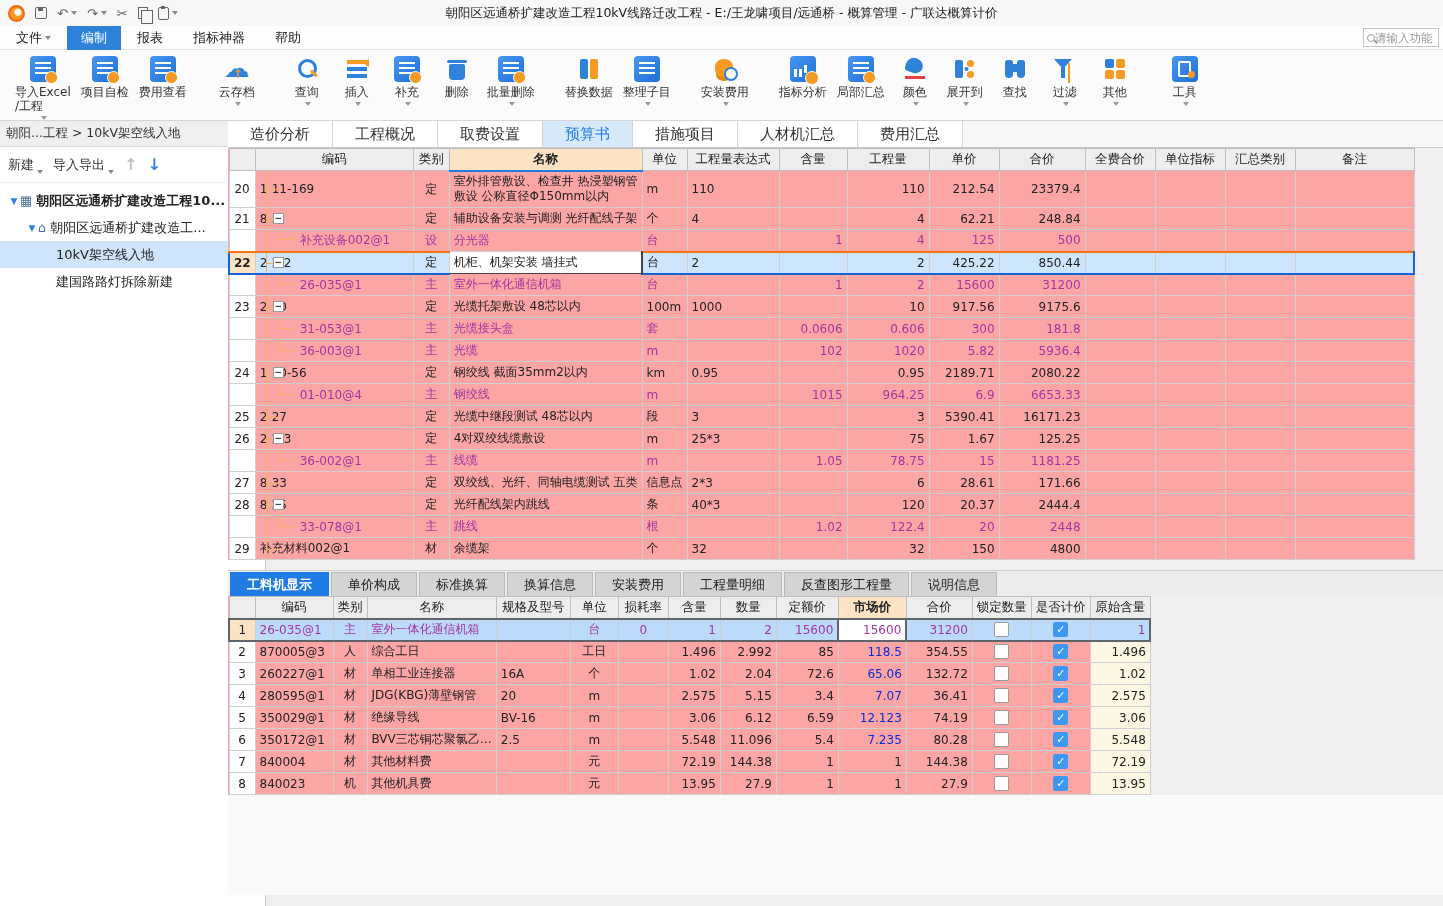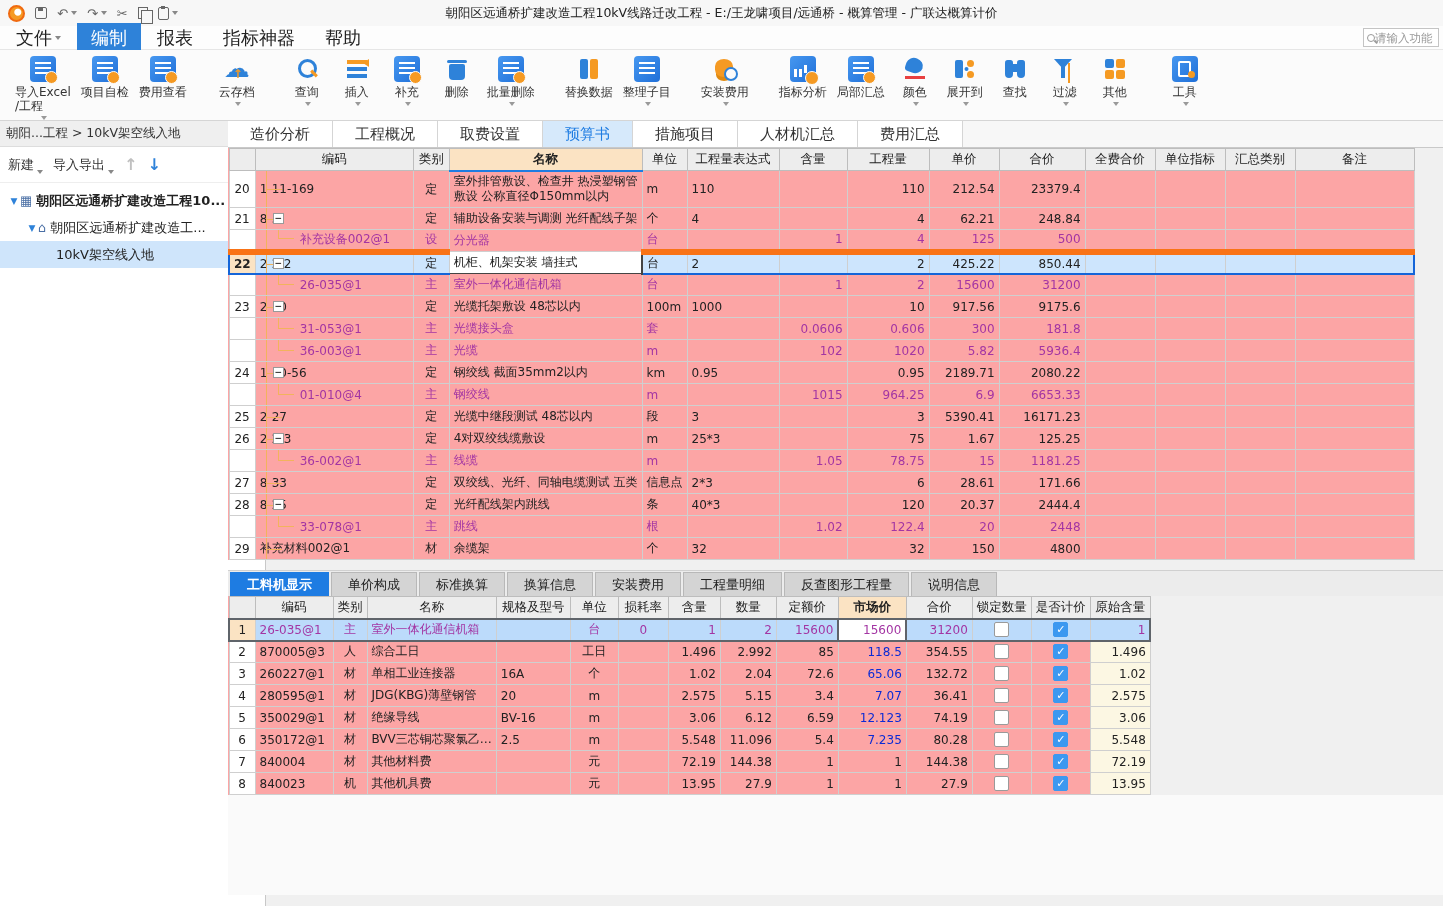--- a/index.html
+++ b/index.html
@@ -15,21 +15,21 @@
   .i-save { width:12px; height:12px; border:1.5px solid #666; border-radius:2px; position:relative; display:inline-block; }
   .i-save:before { content:""; position:absolute; left:2px; top:-1px; width:5px; height:4px; background:#666; }
   .i-copy { width:10px; height:12px; border:1.5px solid #666; position:relative; display:inline-block; }
   .i-copy:before { content:""; position:absolute; left:2px; top:2px; width:10px; height:12px; border:1.5px solid #666; background:#f7f7f7; }
   .i-paste { width:11px; height:13px; border:1.5px solid #666; border-radius:2px; position:relative; display:inline-block; }
   .i-paste:before { content:""; position:absolute; left:2px; top:-2px; width:4px; height:3px; background:#666; }
   #win-title { flex:1; text-align:center; font-size:12.5px; color:#222; white-space:nowrap; overflow:hidden; }
 
   
   #menubar { position:absolute; left:0; top:26px; width:1443px; height:24px; background:#fdfdfd; display:flex; align-items:center; border-bottom:1px solid #e6e6e6; }
-  .mi { padding:3px 14px; margin-left:2px; font-size:18px; color:#222; cursor:default; display:inline-flex; align-items:center; }
+  .mi { padding:3px 14px; margin-left:2px; font-size:13px; color:#222; cursor:default; display:inline-flex; align-items:center; }
   .mi.active { background:#2e82d9; color:#fff; }
   .searchbox { margin-left:auto; margin-right:4px; width:76px; height:19px; border:1px solid #c4c4c4; background:#fff; display:inline-flex; align-items:center; padding:0 3px; }
   .mag { width:8px; height:8px; border:1.5px solid #9a9a9a; border-radius:50%; position:relative; flex:0 0 auto; }
   .mag:after { content:""; position:absolute; left:6px; top:6px; width:4px; height:1.5px; background:#9a9a9a; transform:rotate(45deg); }
   .searchbox input { border:none; outline:none; width:58px; font-size:11.5px; background:transparent; color:#444; }
   .searchbox input::placeholder { color:#999; }
 
   
   #ribbon { position:absolute; left:0; top:50px; width:1443px; height:71px; background:#fbfbfb; border-bottom:1px solid #d5d5d5; display:flex; align-items:flex-start; padding:6px 0 0 10px; }
   .rbtn { display:flex; flex-direction:column; align-items:center; min-width:50px; padding:0 5px; cursor:default; }
@@ -104,21 +104,21 @@
   tr.tall td { height:37px; white-space:normal; line-height:15px; }
   tr.sub td { color:#a335a3; }
   
   td.c-code { position:relative; padding-left:34px; }
   td.c-code .vline { position:absolute; left:10px; top:0; bottom:0; border-left:1px solid #f2b35c; }
   td.c-code .h1 { position:absolute; left:10px; top:50%; width:16px; border-top:1px solid #f2b35c; }
   td.c-code .ebox { position:absolute; left:17px; top:50%; margin-top:-6px; width:11px; height:11px; background:#fff; border:1px solid #999; font-size:9px; line-height:9px; text-align:center; color:#333; }
   td.c-code.child { padding-left:44px; }
   td.c-code.child .h2 { position:absolute; left:22px; top:0; height:50%; width:16px; border-left:1px solid #f2b35c; border-bottom:1px solid #f2b35c; }
   
-  tr.sel td { background:#cde5fd; border-top:6px solid #f97316; border-bottom:2px solid #1565d8; }
+  tr.sel td { background:#cde5fd; border-top:2px solid #f97316; border-bottom:2px solid #1565d8; }
   tr.sel td:first-child { border-left:2px solid #1565d8; background:#fbe3c3; font-weight:bold; }
   tr.sel td:last-child { border-right:2px solid #1565d8; }
   tr.sel td.edit { background:#fff; border-left:1px solid #444; border-right:2px solid #444; border-top:1px solid #444; border-bottom:1px solid #444; }
 
   #grid-wrap { background:#f0f0f0; }
   #bottom-panel { position:absolute; left:0; top:449px; width:1215px; }
   #bottom-tabs { height:26px; display:flex; align-items:center; background:#ececec; padding-left:2px; border-top:1px solid #d0d0d0; }
   .btab { padding:0 16px; line-height:23px; font-size:13px; background:#d4d4d4; border:1px solid #b8b8b8; border-bottom:none; margin-right:2px; color:#222; }
   .btab.active { background:#1e7ce2; color:#fff; border-color:#1e7ce2; font-weight:bold; }
 
@@ -300,20 +300,24 @@
       </div>
       <div class="titem" style="padding-left: 26px;">
         <span class="tw">▼</span>
         <span class="nico">⌂</span>
         <span class="label">朝阳区远通桥扩建改造工...</span>
       </div>
       <div class="titem selected" style="padding-left: 44px;">
         <span class="tw"></span>
         <span class="label">10kV架空线入地</span>
       </div>
+      <div class="titem" style="padding-left: 44px;">
+        <span class="tw"></span>
+        <span class="label">建国路路灯拆除新建</span>
+      </div>
     </div>
 </div>
 
 <div id="main">
   <div id="main-tabs">
       <span class="tab">造价分析</span>
       <span class="tab">工程概况</span>
       <span class="tab">取费设置</span>
       <span class="tab active">预算书</span>
       <span class="tab">措施项目</span>

